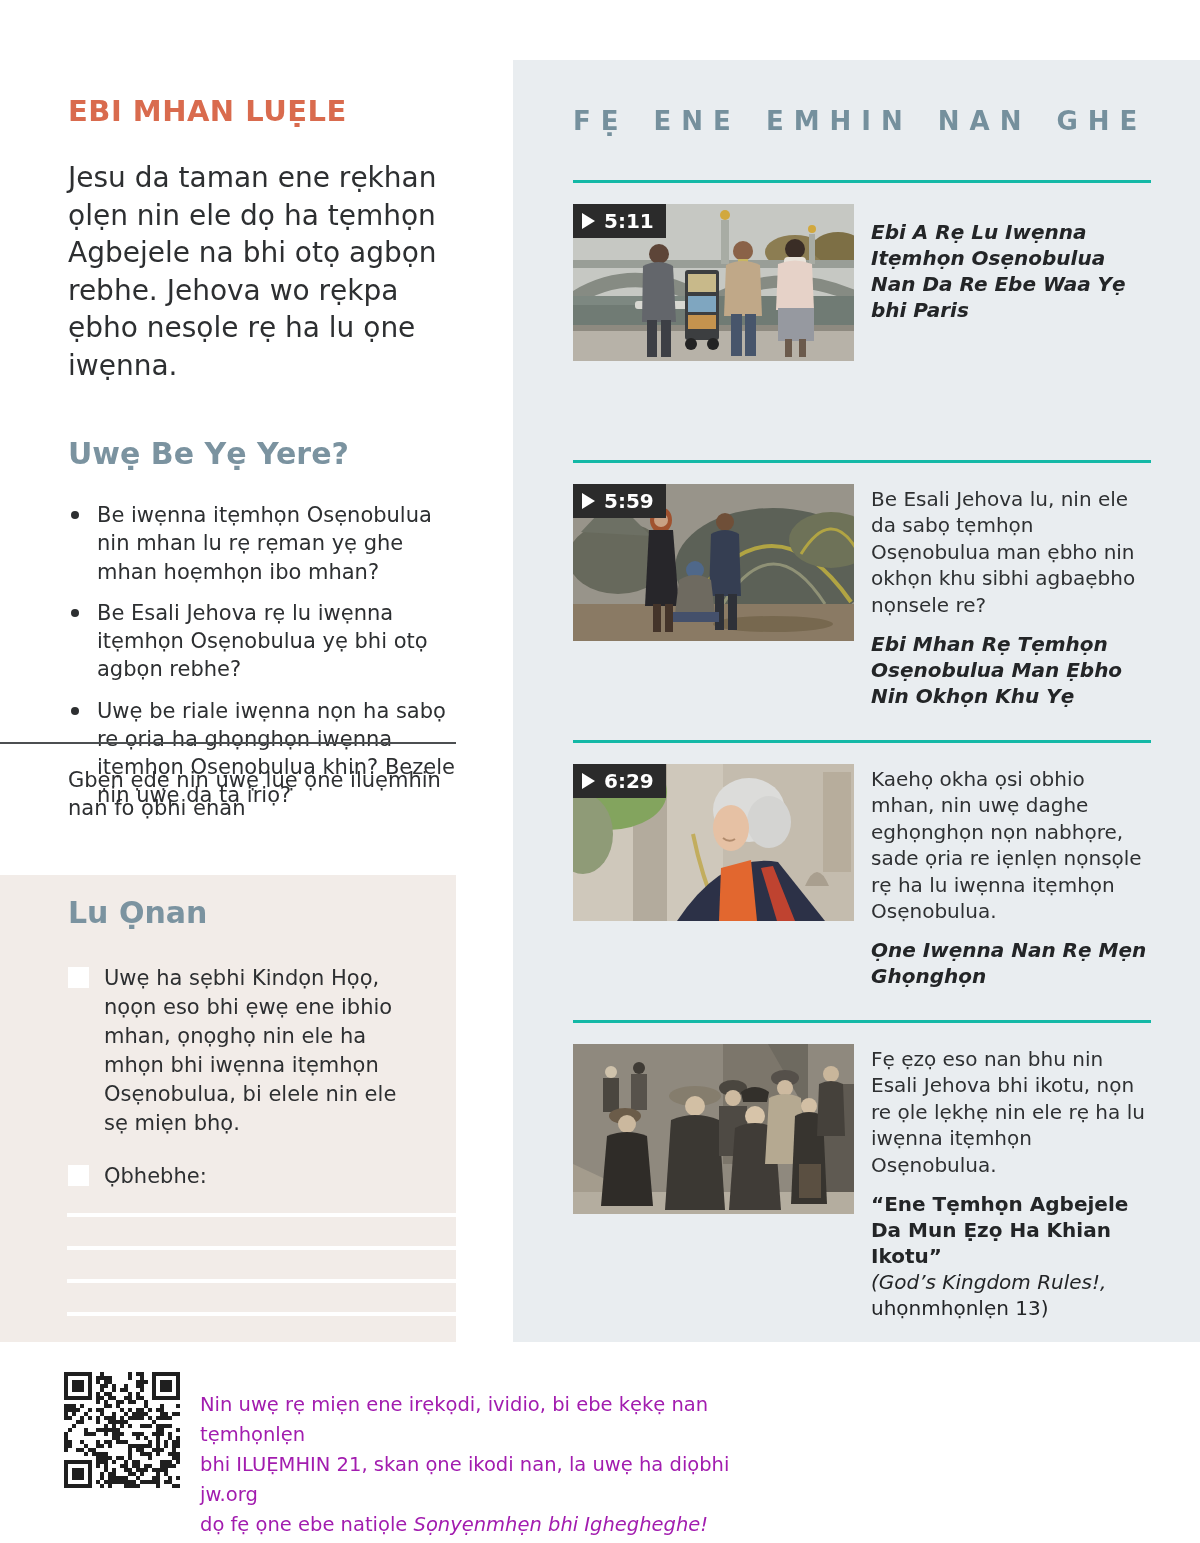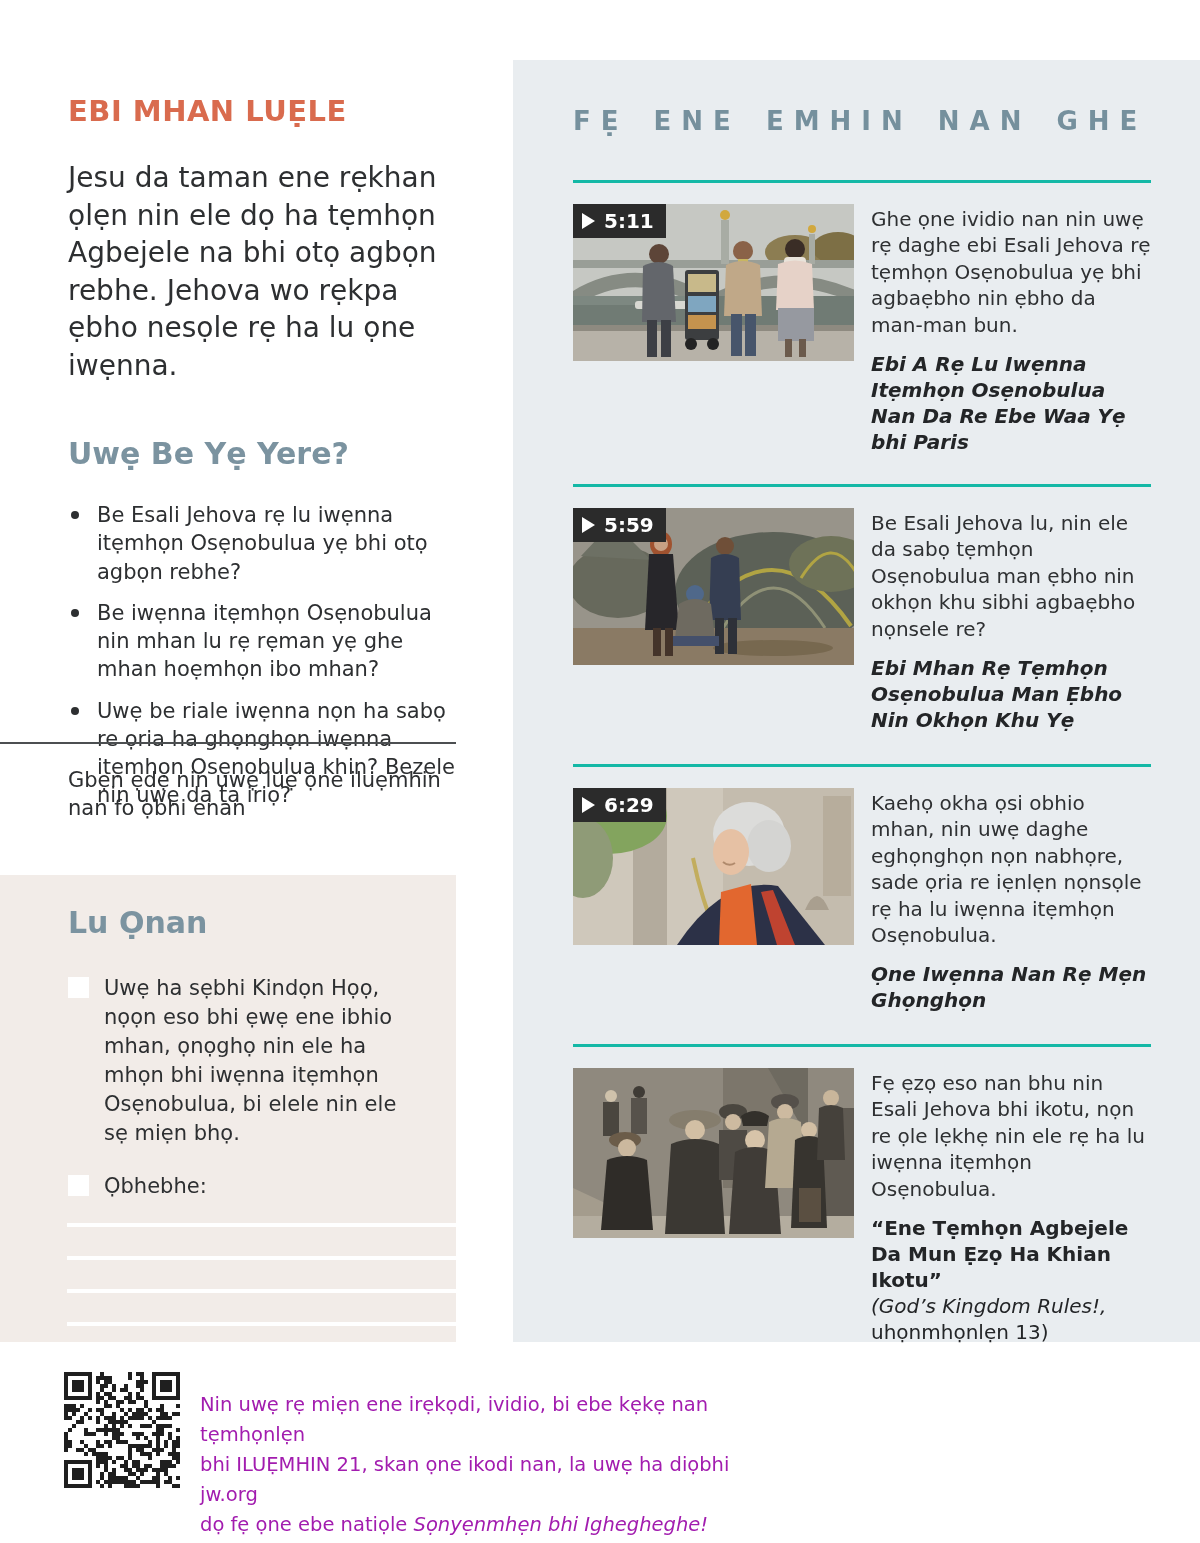--- a/index.html
+++ b/index.html
@@ -12,21 +12,21 @@
   .doc-title{font-size:29px;font-weight:700;letter-spacing:.5px;color:#d96b4e}
   .intro{margin-top:31px;font-size:28px;line-height:1.34;color:#2d2f31}
   .q-heading{margin-top:52px;font-size:30px;font-weight:700;color:#7b93a0}
   .q-list{margin-top:30px}
   .q-item{position:relative;padding-left:29px;margin-bottom:13px;font-size:21px;line-height:1.345;color:#2d2f31}
   .q-dot{position:absolute;left:3px;top:10px;width:8px;height:8px;border-radius:50%;background:#2d2f31}
   .left-divider{position:absolute;left:0;top:742px;width:456px;height:2px;background:#4c4f51}
   .note{position:absolute;left:68px;top:766px;width:382px;font-size:21px;line-height:1.35;color:#2d2f31}
 
   
-  .todo-box{position:absolute;left:0;top:875px;width:456px;height:467px;background:#f2ece8;padding:30px 0 0 68px}
+  .todo-box{position:absolute;left:0;top:875px;width:456px;height:467px;background:#f2ece8;padding:20px 0 0 68px}
   .todo-heading{font-size:30px;font-weight:700;color:#7b93a0}
   .todo-item{display:flex;gap:15px;margin-top:34px;width:336px}
   .todo-item.second{margin-top:24px}
   .checkbox{flex:0 0 21px;height:21px;background:#ffffff;margin-top:3px}
   .todo-text{font-size:21px;line-height:1.38;color:#2d2f31}
   .answer-lines{margin-top:22px;margin-left:-1px;width:389px}
   .answer-line{height:4px;background:#ffffff;margin-bottom:29px}
 
   
   .right-panel{position:absolute;left:513px;top:60px;width:713px;height:1282px;background:#e9edf0}
@@ -56,25 +56,25 @@
 
 <div class="page">
 
   <div class="left-col">
     <div class="doc-title">EBI MHAN LUẸLE</div>
     <p class="intro">Jesu da taman ene rẹkhan ọlẹn nin ele dọ ha tẹmhọn Agbejele na bhi otọ agbọn rebhe. Jehova wo rẹkpa ẹbho nesọle rẹ ha lu ọne iwẹnna.</p>
     <div class="q-heading">Uwẹ Be Yẹ Yere?</div>
     <div class="q-list">
       <div class="q-item">
         <span class="q-dot"></span>
-        <span>Be Esali Jehova rẹ lu iwẹnna itẹmhọn Osẹnobulua yẹ bhi otọ agbọn rebhe?</span>
+        <span>Be iwẹnna itẹmhọn Osẹnobulua nin mhan lu rẹ rẹman yẹ ghe mhan hoẹmhọn ibo mhan?</span>
       </div>
       <div class="q-item">
         <span class="q-dot"></span>
-        <span>Be iwẹnna itẹmhọn Osẹnobulua nin mhan lu rẹ rẹman yẹ ghe mhan hoẹmhọn ibo mhan?</span>
+        <span>Be Esali Jehova rẹ lu iwẹnna itẹmhọn Osẹnobulua yẹ bhi otọ agbọn rebhe?</span>
       </div>
       <div class="q-item">
         <span class="q-dot"></span>
         <span>Uwẹ be riale iwẹnna nọn ha sabọ re ọria ha ghọnghọn iwẹnna itẹmhọn Osẹnobulua khin? Bezẹle nin uwẹ da ta iriọ?</span>
       </div>
     </div>
   </div>
 
   <div class="left-divider"></div>
   <p class="note">Gbẹn ẹdẹ nin uwẹ luẹ ọne iluẹmhin nan fo ọbhi enan</p>
@@ -141,21 +141,20 @@
             <rect x="205" y="104" width="36" height="33" fill="#9699a0"></rect>
             <rect x="212" y="135" width="7" height="18" fill="#6b5a4c"></rect>
             <rect x="226" y="135" width="7" height="18" fill="#6b5a4c"></rect>
           </svg>
           <div class="badge">
             <span class="play-tri"></span>
             <span>5:11</span>
           </div>
         </div>
         <div class="vtext">
-          <p class="vdesc">Ghe ọne ividio nan nin uwẹ rẹ daghe ebi Esali Jehova rẹ tẹmhọn Osẹnobulua yẹ bhi agbaẹbho nin ẹbho da man-man bun.</p>
           <p class="vtitle">Ebi A Rẹ Lu Iwẹnna Itẹmhọn Osẹnobulua Nan Da Re Ebe Waa Yẹ bhi Paris</p>
         </div>
       </div>
 
       <div class="video-item">
         <div class="thumb">
           <svg viewBox="0 0 281 157" width="281" height="157">
             <rect width="281" height="157" fill="#98948a"></rect>
             <ellipse cx="45" cy="74" rx="50" ry="36" fill="#67695c"></ellipse>
             <path d="M8 48 L40 14 L78 52 Z" fill="#6d7064"></path>

